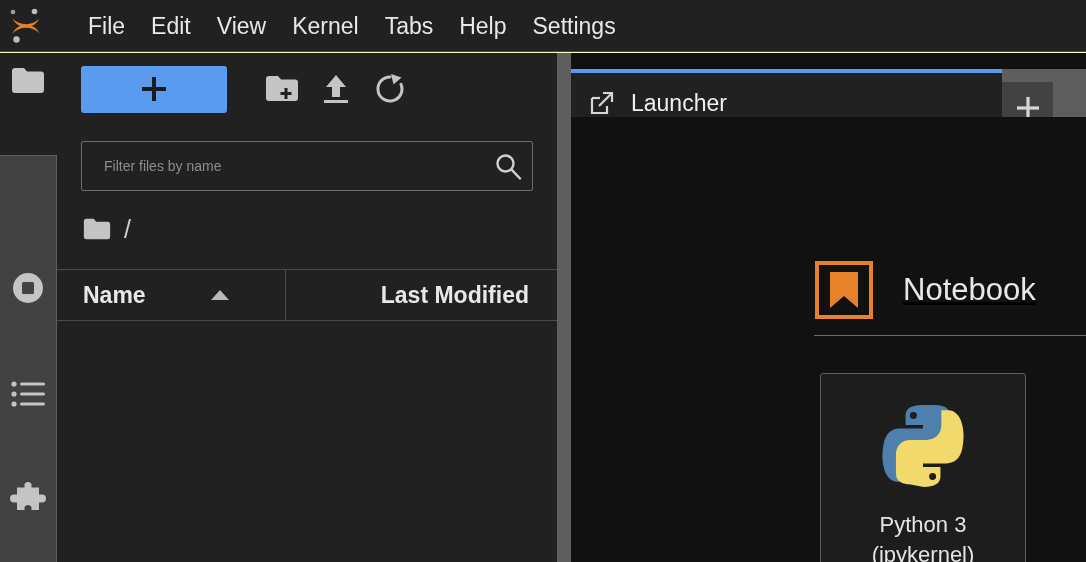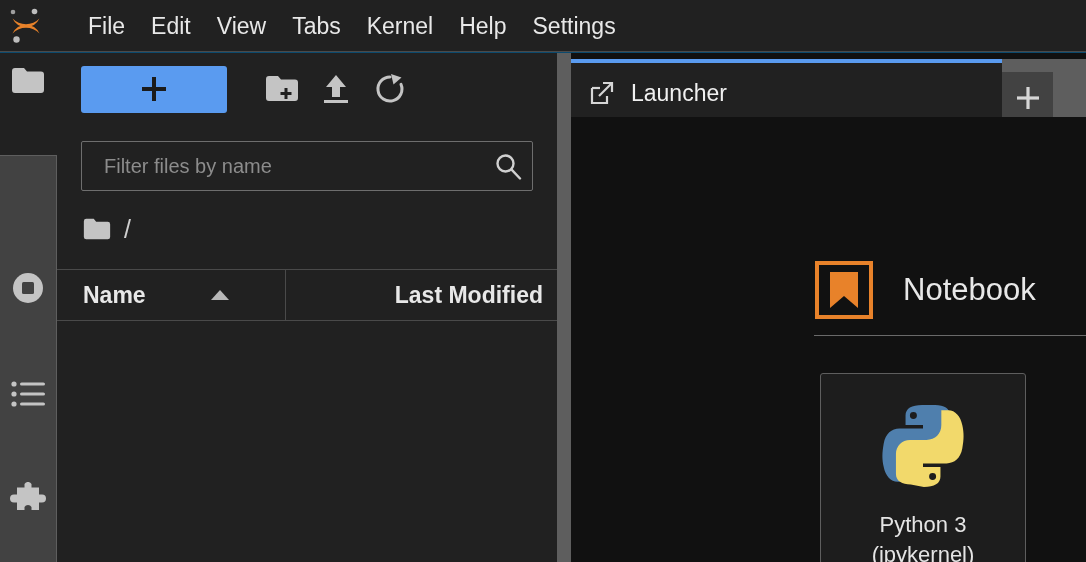--- a/index.html
+++ b/index.html
@@ -10,21 +10,21 @@
     overflow: hidden;
     background: #111111;
     font-family: "Liberation Sans", sans-serif;
     -webkit-font-smoothing: antialiased;
   }
 
   #app {
     position: relative;
     width: 1086px;
     height: 404px;
-    background: #0c4a6e;
+    background: #fef9c3;
   }
 
   
   .menubar {
     position: absolute;
     left: 0; top: 0;
     width: 1086px;
     height: 52px;
     background: #212121;
     border-bottom: 1px solid #4a4a4a;
@@ -145,21 +145,21 @@
     display: flex;
     align-items: center;
   }
   .fb-filter-input {
     flex: 1;
     background: transparent;
     border: none;
     outline: none;
     color: #d8d8d8;
     font-family: "Liberation Sans", sans-serif;
-    font-size: 20px;
+    font-size: 14px;
     padding: 0 8px 0 22px;
   }
   .fb-filter-input::placeholder { color: #8c8c8c; opacity: 1; }
   .fb-search-icon {
     width: 48px;
     height: 48px;
     display: flex;
     align-items: center;
     justify-content: center;
     flex: 0 0 48px;
@@ -214,21 +214,21 @@
   .sort-caret {
     margin-left: 63px;
     display: flex;
     align-items: center;
   }
   .fb-col-modified {
     flex: 1;
     display: flex;
     align-items: center;
     justify-content: flex-end;
-    padding-right: 14px;
+    padding-right: 28px;
     cursor: pointer;
   }
   .fb-col-modified .lbl {
     color: #e8e8e8;
     font-size: 23px;
     font-weight: bold;
   }
 
   .fb-list {
     position: absolute;
@@ -252,21 +252,21 @@
   .main {
     position: absolute;
     left: 571px; top: 53px;
     width: 515px;
     height: 509px;
     background: #111111;
   }
 
   .tabbar {
     position: absolute;
-    left: 0; top: 6px;
+    left: 0; top: 16px;
     width: 515px;
     height: 64px;
     background: #5e5e5e;
     padding-left: 31px;
   }
   .tab {
     position: absolute;
     left: 0; top: 0;
     width: 431px;
     height: 64px;
@@ -307,20 +307,21 @@
     height: 445px;
     background: #111111;
     overflow: hidden;
   }
 
   .section-head {
     position: absolute;
     left: 244px; top: 144px;
     display: flex;
     align-items: center;
+    text-decoration: underline;
   }
   .section-icon {
     width: 58px; height: 58px;
     flex: 0 0 58px;
     display: flex; align-items: center; justify-content: center;
   }
   .section-title {
     color: #e8e8e8;
     font-size: 31px;
     margin-left: 30px;
@@ -377,22 +378,22 @@
         <path d="M6.5 27.5 A15 15 0 0 1 33.5 27.5 A19 19 0 0 0 6.5 27.5 Z" fill="#e8822a"></path>
         <circle cx="7" cy="6" r="2.3" fill="#9e9e9e"></circle>
         <circle cx="28.5" cy="5.5" r="2.8" fill="#bdbdbd"></circle>
         <circle cx="10.5" cy="33.5" r="3.2" fill="#bdbdbd"></circle>
       </svg>
     </div>
     <div class="menu-items">
       <div class="menu-item">File</div>
       <div class="menu-item">Edit</div>
       <div class="menu-item">View</div>
+      <div class="menu-item">Kernel</div>
       <div class="menu-item">Tabs</div>
-      <div class="menu-item">Kernel</div>
       <div class="menu-item">Help</div>
       <div class="menu-item">Settings</div>
     </div>
   </div>
 
   <div class="rail">
     <div class="rail-btn rail-btn-folder">
       <svg width="34" height="28" viewBox="0 0 34 28">
         <path d="M1 4 a3 3 0 0 1 3-3 h9 l3 3.6 h14 a3 3 0 0 1 3 3 v15.4 a3 3 0 0 1 -3 3 h-26 a3 3 0 0 1 -3 -3 Z" fill="#c4c4c4"></path>
       </svg>

